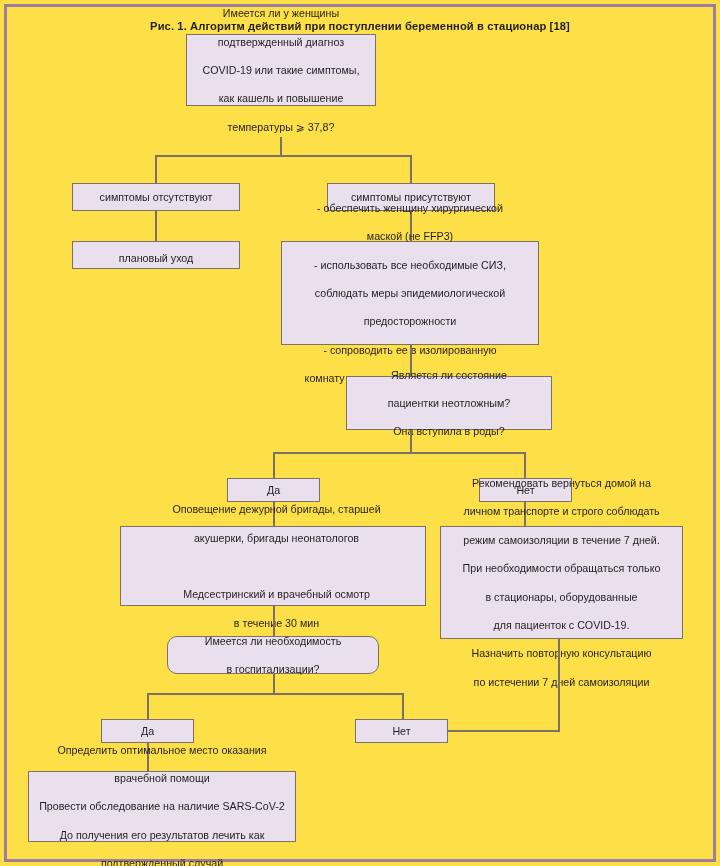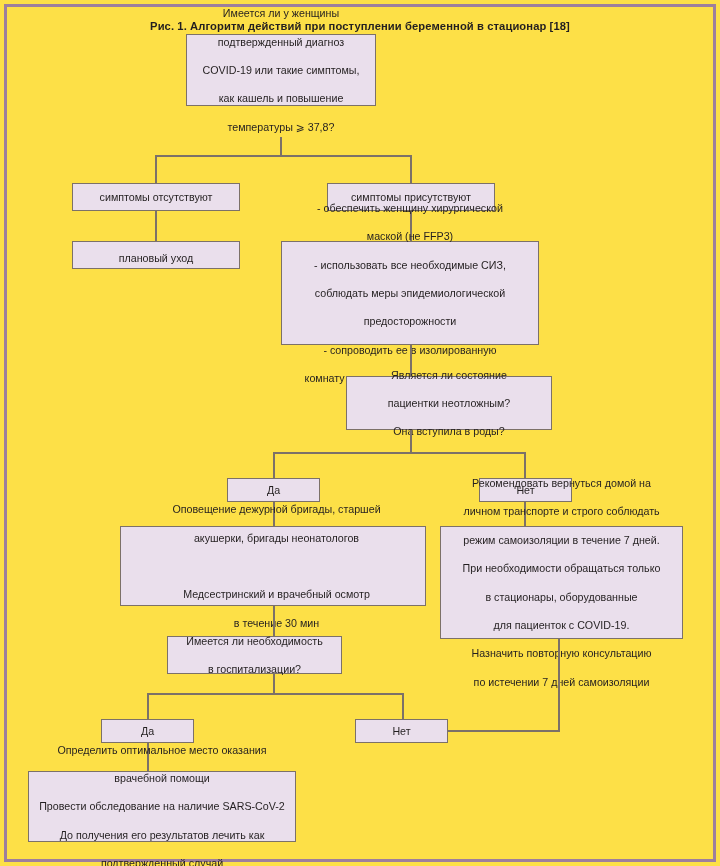--- a/index.html
+++ b/index.html
@@ -159,21 +159,21 @@
       <span>При необходимости обращаться только</span><br>
       <span>в стационары, оборудованные</span><br>
       <span>для пациенток с COVID-19.</span><br>
       <span>Назначить повторную консультацию</span><br>
       <span>по истечении 7 дней самоизоляции</span>
     </span>
   </div>
 
   <div class="conn v" style="left:273px; top:606px; height:30px;"></div>
 
-  <div class="node" style="left:167px; top:636px; width:175px; height:38px;">
+  <div class="node" style="left:167px; top:636px; width:212px; height:38px;border-radius:10px;">
     <span>
       <span>Имеется ли необходимость</span><br>
       <span>в госпитализации?</span>
     </span>
   </div>
 
   <div class="conn v" style="left:273px; top:674px; height:19px;"></div>
   <div class="conn h" style="left:147px; top:693px; width:256px;"></div>
   <div class="conn v" style="left:147px; top:693px; height:26px;"></div>
   <div class="conn v" style="left:402px; top:693px; height:26px;"></div>

